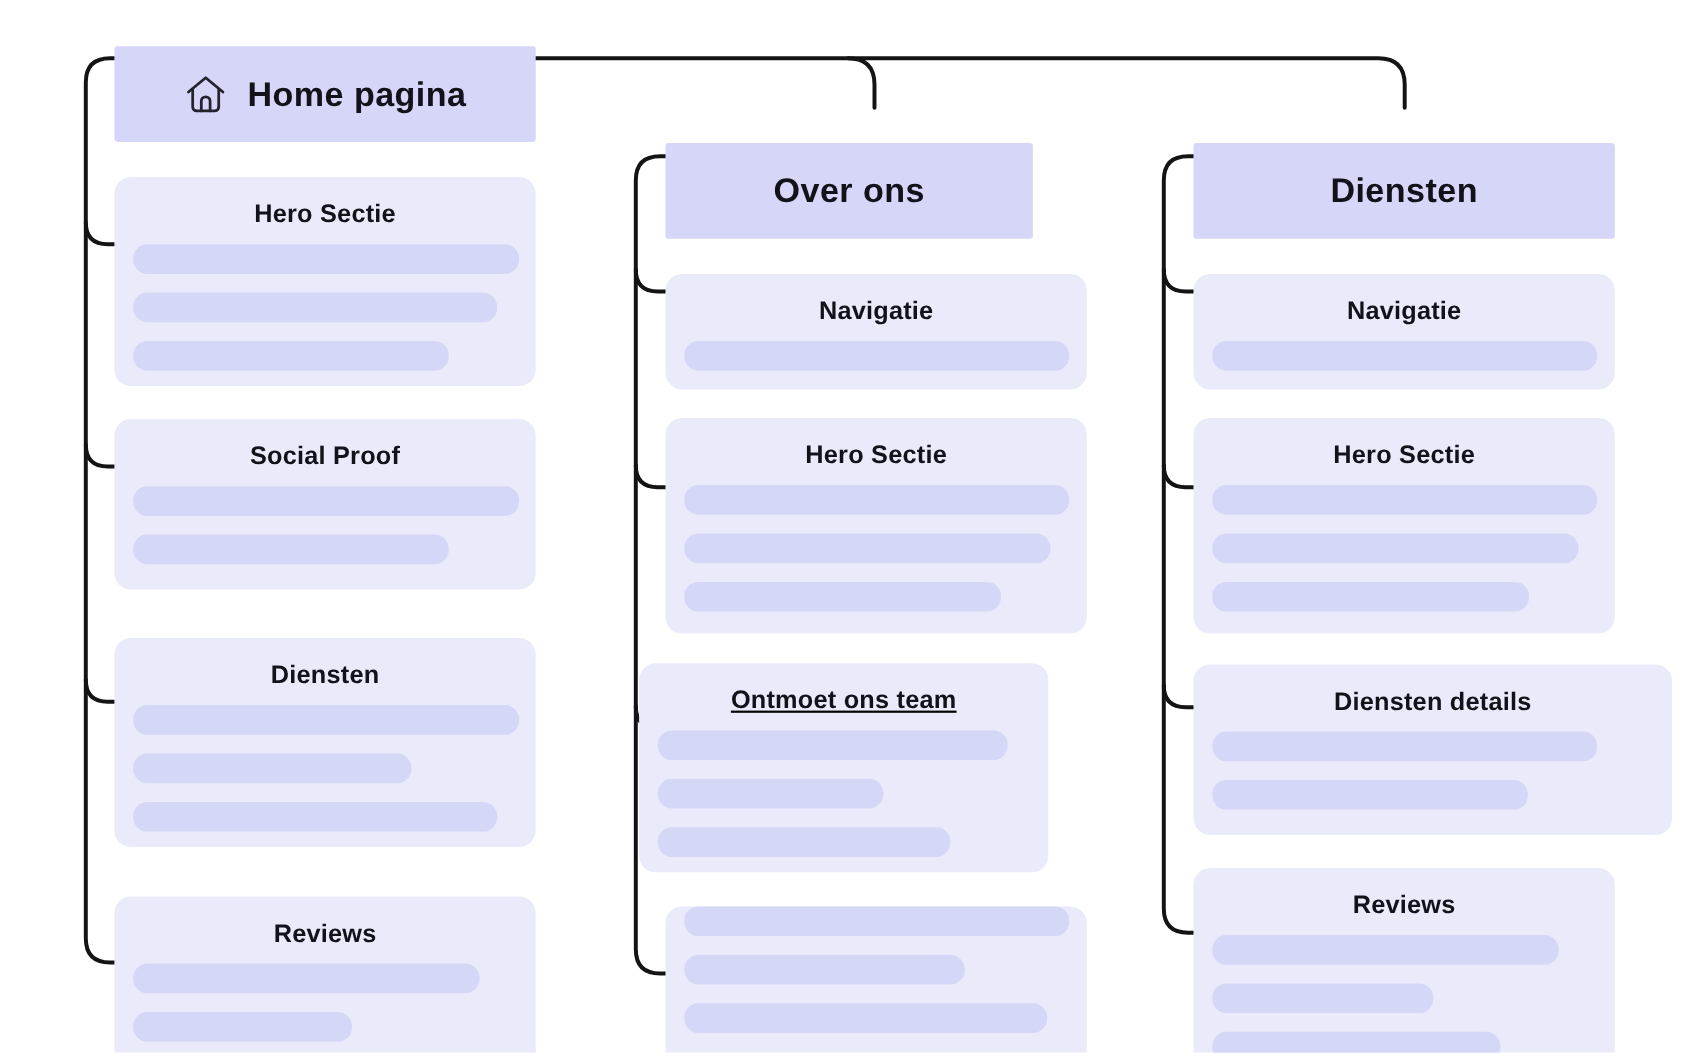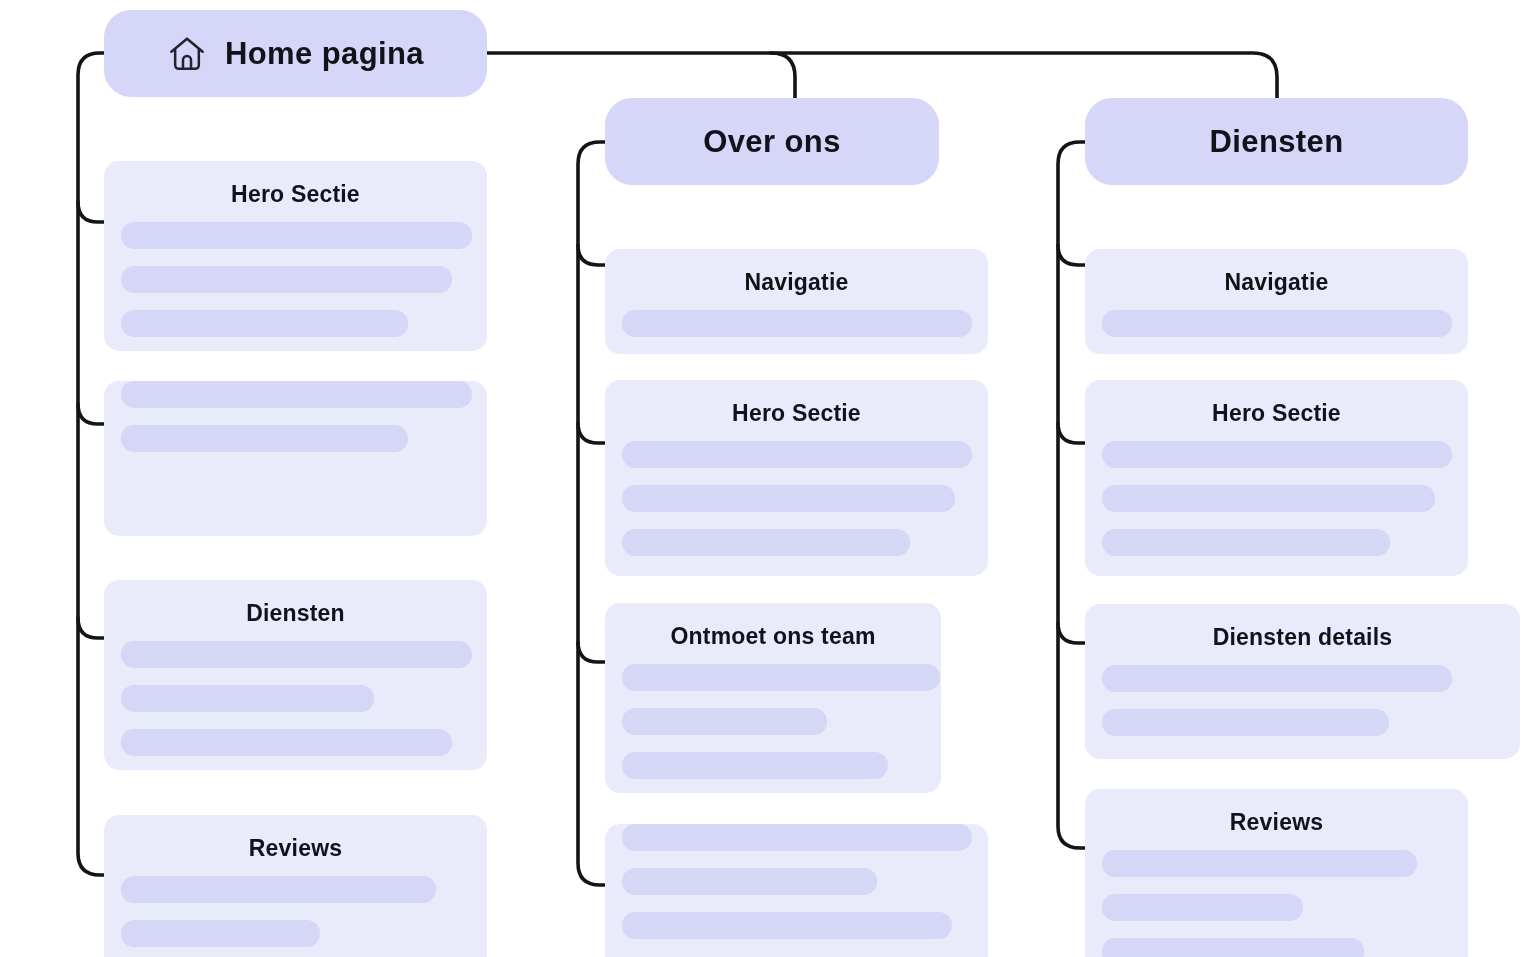--- a/index.html
+++ b/index.html
@@ -10,26 +10,27 @@
     background:#ffffff;
     font-family:"Liberation Sans", sans-serif;
   }
   svg.connectors {
     position:absolute; left:0; top:0;
     pointer-events:none;
   }
   .node-header {
     position:absolute;
     background:var(--node-bg,#d6d6f8);
-    border-radius:27px;
+    border-radius:3px;
     display:flex; align-items:center; justify-content:center;
     gap:18px;
     color:var(--text,#12121a);
     font-weight:700; font-size:31px; letter-spacing:0.4px;
     z-index:2;
+    margin-top:32px;
   }
   .node-header .home-ico { width:40px; height:40px; flex:0 0 auto; color:#23232d; }
   .card {
     position:absolute;
     background:var(--card-bg,#eaebfa);
     border-radius:15px;
     z-index:2;
     margin-top:36px;
   }
   .card-title {
@@ -75,20 +76,21 @@
       </span>
       <span>Home pagina</span>
     </div>
     <div class="card" style="left: 104px; top: 125px; width: 383px; height: 190px;">
       <div class="card-title">Hero Sectie</div>
       <div class="bar" style="width: 351px;"></div>
       <div class="bar" style="width: 331px;"></div>
       <div class="bar" style="width: 287px;"></div>
     </div>
     <div class="card" style="left: 104px; top: 345px; width: 383px; height: 155px;">
+      <div class="card-title">Social Proof</div>
       <div class="bar" style="width: 351px;"></div>
       <div class="bar" style="width: 287px;"></div>
     </div>
     <div class="card" style="left: 104px; top: 544px; width: 383px; height: 190px;">
       <div class="card-title">Diensten</div>
       <div class="bar" style="width: 351px;"></div>
       <div class="bar" style="width: 253px;"></div>
       <div class="bar" style="width: 331px;"></div>
     </div>
     <div class="card" style="left: 104px; top: 779px; width: 383px; height: 196px;">
@@ -103,21 +105,21 @@
     <div class="card" style="left: 605px; top: 213px; width: 383px; height: 105px;">
       <div class="card-title">Navigatie</div>
       <div class="bar" style="width: 350px;"></div>
     </div>
     <div class="card" style="left: 605px; top: 344px; width: 383px; height: 196px;">
       <div class="card-title">Hero Sectie</div>
       <div class="bar" style="width: 350px;"></div>
       <div class="bar" style="width: 333px;"></div>
       <div class="bar" style="width: 288px;"></div>
     </div>
-    <div class="card" style="left: 605px; top: 567px; width: 336px; height: 190px;">
+    <div class="card" style="left: 581px; top: 567px; width: 372px; height: 190px; text-decoration: underline;">
       <div class="card-title">Ontmoet ons team</div>
       <div class="bar" style="width: 318px;"></div>
       <div class="bar" style="width: 205px;"></div>
       <div class="bar" style="width: 266px;"></div>
     </div>
     <div class="card" style="left: 605px; top: 788px; width: 383px; height: 196px;">
       <div class="bar" style="width: 350px;"></div>
       <div class="bar" style="width: 255px;"></div>
       <div class="bar" style="width: 330px;"></div>
     </div>

